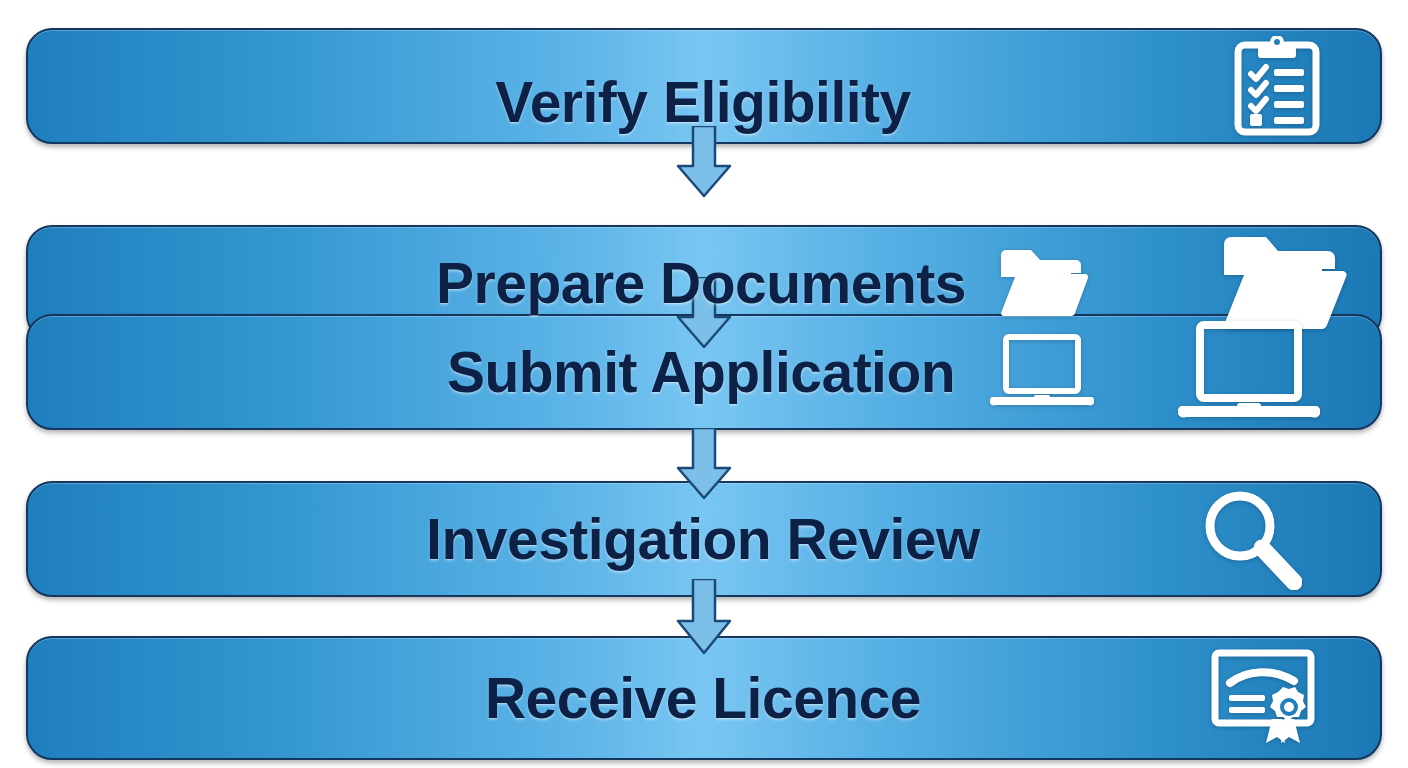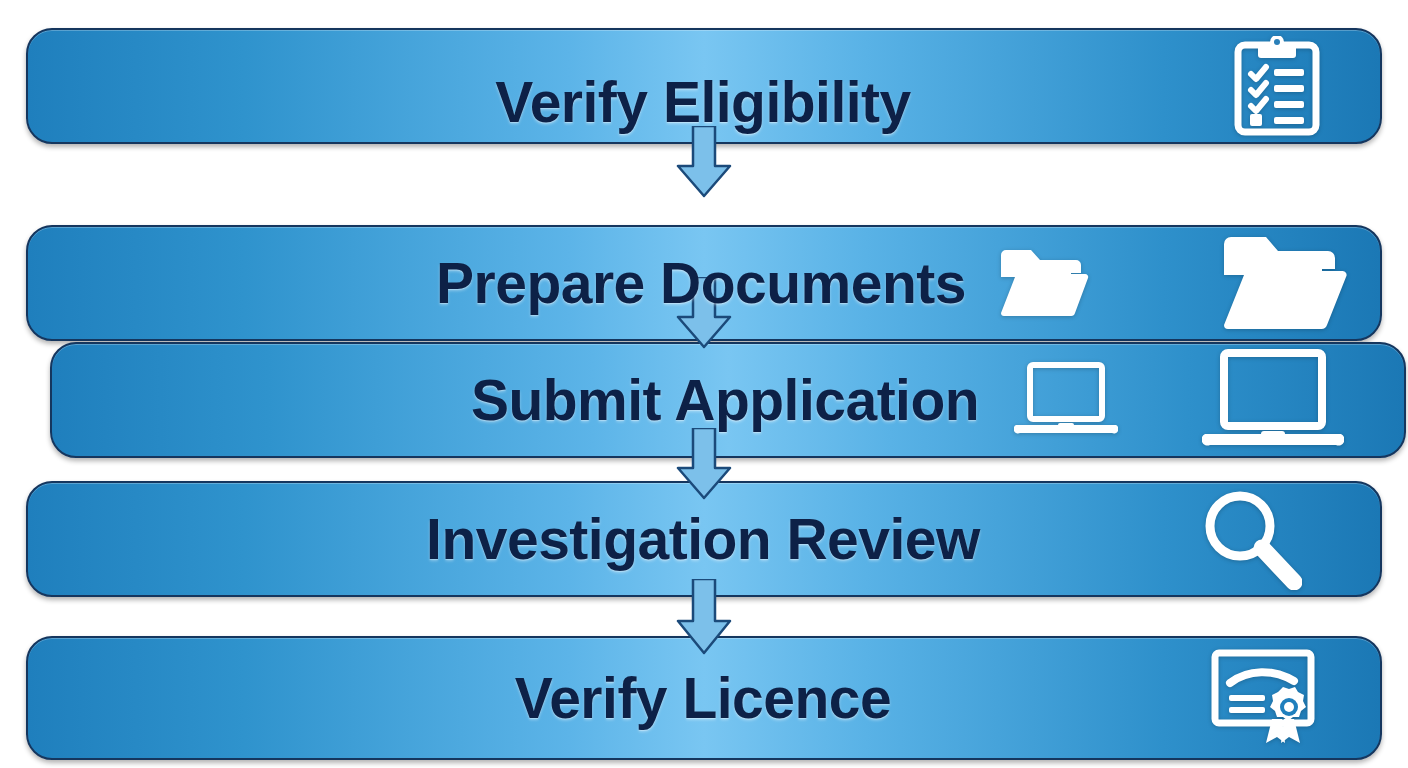--- a/index.html
+++ b/index.html
@@ -42,21 +42,21 @@
     box-shadow: 0 3px 5px rgba(0,0,0,0.30),
                 inset 0 1px 0 rgba(255,255,255,0.25);
     display: flex;
     align-items: center;
     justify-content: center;
     overflow: hidden;
   }
 
   .step-1 { top: 28px;  }
   .step-2 { top: 179px; margin-top: 46px; }
-  .step-3 { top: 342px; margin-left: 24px; }
+  .step-3 { top: 314px; }
   .step-4 { top: 481px; text-align: center; }
   .step-5 { top: 636px; height: 124px; }
 
   .step-label {
     font-family: "Liberation Sans", sans-serif;
     font-weight: bold;
     font-size: 57px;
     letter-spacing: -0.5px;
     color: #0d2147;
     text-shadow: 0 2px 3px rgba(255,255,255,0.35),
@@ -219,21 +219,21 @@
 
   <div class="connector conn-4">
     <span>
       <svg width="74" height="76" viewBox="0 0 74 76" xmlns="http://www.w3.org/2000/svg">
         <path d="M26 0 L48 0 L48 42 L63 42 L37 74 L11 42 L26 42 Z" fill="#7cc0ea" stroke="#1b4a7a" stroke-width="2.5" stroke-linejoin="round"></path>
       </svg>
     </span>
   </div>
 
   <div class="step step-5">
-    <span class="step-label">Verify Licence</span>
+    <span class="step-label">Receive Licence</span>
 
     <span class="icon-slot slot-certificate">
       <svg width="108" height="98" viewBox="0 0 108 98" fill="none" xmlns="http://www.w3.org/2000/svg">
 
         <rect x="5" y="4" width="96" height="70" rx="4" stroke="#ffffff" stroke-width="7"></rect>
 
         <path d="M20 34 C38 20, 64 20, 84 32" stroke="#ffffff" stroke-width="8" stroke-linecap="round" fill="none"></path>
 
         <rect x="19" y="46" width="36" height="6" rx="2" fill="#ffffff"></rect>
         <rect x="19" y="58" width="36" height="6" rx="2" fill="#ffffff"></rect>

